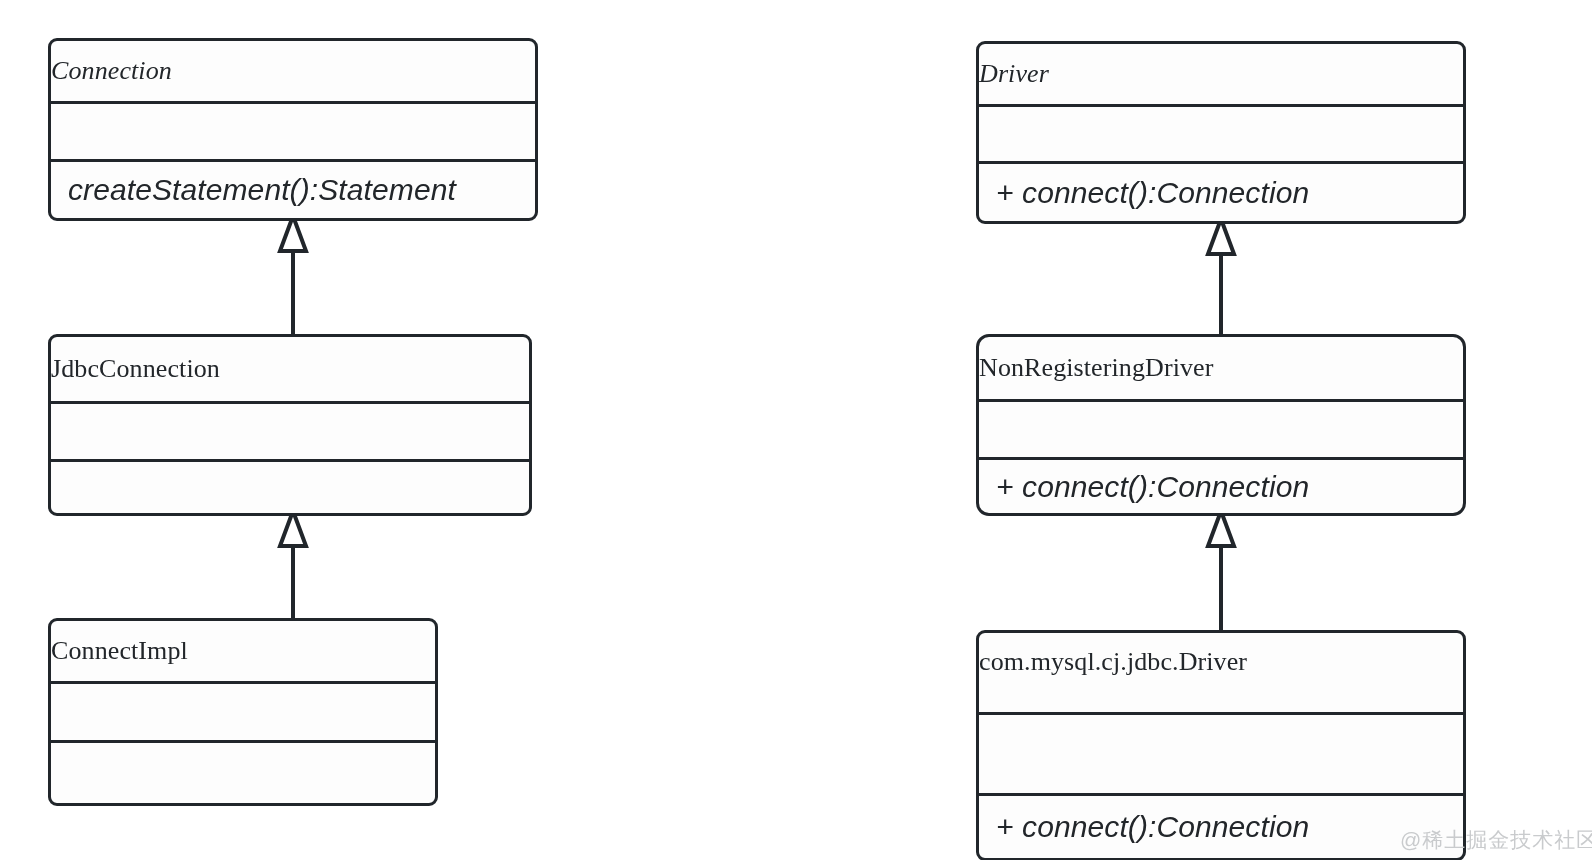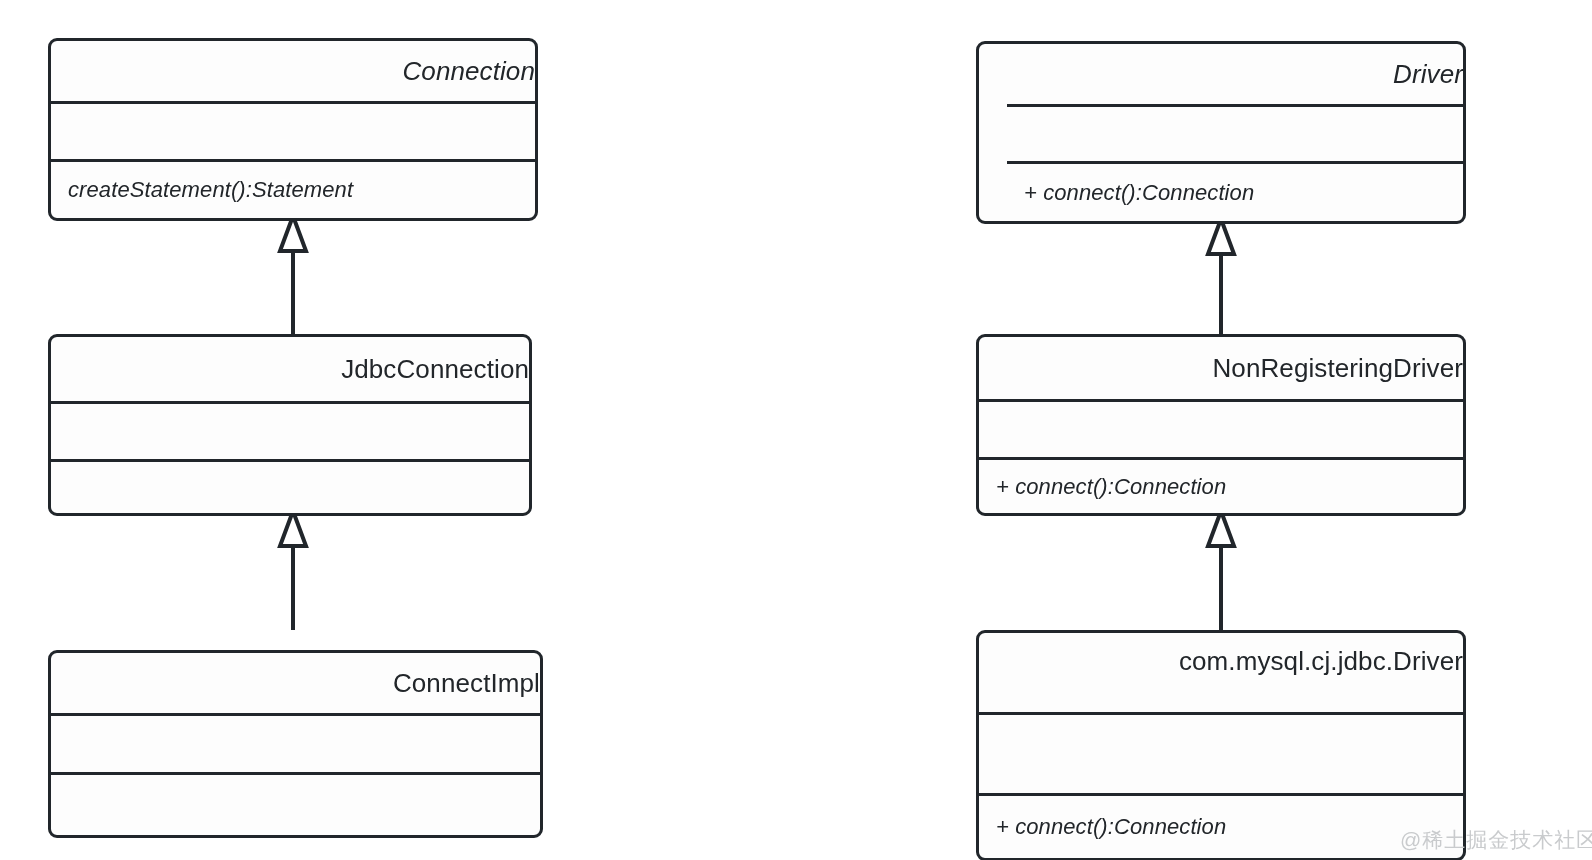--- a/index.html
+++ b/index.html
@@ -33,37 +33,38 @@
     box-sizing: border-box;
     position: relative;
     display: flex;
     align-items: center;
     overflow: hidden;
   }
   .uml-compartment.divider-top {
     border-top: 3px solid #21262b;
   }
   .comp-name {
-    justify-content: flex-end;
+    justify-content: flex-start;
+    font-family: Liberation Serif, serif;
   }
   .comp-attrs, .comp-methods {
     justify-content: flex-start;
     padding-left: 17px;
   }
   .class-name {
     font-size: 26px;
     color: #22262a;
     letter-spacing: 0.1px;
     white-space: nowrap;
   }
   .class-name.abstract {
     font-style: italic;
   }
   .member-text {
-    font-size: 22px;
+    font-size: 30px;
     font-style: italic;
     color: #22262a;
     white-space: nowrap;
     letter-spacing: 0.1px;
   }
 
   
   .generalization {
     position: absolute;
   }
@@ -119,37 +120,37 @@
         <span class="member-text" style="color: rgb(34, 38, 42);">createStatement():Statement</span>
       </div>
     </div>
     <div class="uml-class" style="left: 48px; top: 334px; width: 484px; border-color: rgb(33, 38, 43);">
       <div class="uml-compartment comp-name" style="height: 64px;">
         <span class="class-name" style="color: rgb(34, 38, 42);">JdbcConnection</span>
       </div>
       <div class="uml-compartment comp-attrs divider-top" style="height: 58px; border-top-color: rgb(33, 38, 43);"></div>
       <div class="uml-compartment comp-methods divider-top" style="height: 54px; border-top-color: rgb(33, 38, 43);"></div>
     </div>
-    <div class="uml-class" style="left: 48px; top: 650px; width: 495px; border-color: rgb(33, 38, 43);">
+    <div class="uml-class" style="left: 48px; top: 618px; width: 390px; border-color: rgb(33, 38, 43);">
       <div class="uml-compartment comp-name" style="height: 60px;">
         <span class="class-name" style="color: rgb(34, 38, 42);">ConnectImpl</span>
       </div>
       <div class="uml-compartment comp-attrs divider-top" style="height: 59px; border-top-color: rgb(33, 38, 43);"></div>
       <div class="uml-compartment comp-methods divider-top" style="height: 63px; border-top-color: rgb(33, 38, 43);"></div>
     </div>
-    <div class="uml-class" style="left: 976px; top: 41px; width: 490px; border-color: rgb(33, 38, 43); padding-left: 28px;">
+    <div class="uml-class" style="left: 976px; top: 41px; width: 490px; border-color: rgb(33, 38, 43);">
       <div class="uml-compartment comp-name" style="height: 60px;">
         <span class="class-name abstract" style="color: rgb(34, 38, 42);">Driver</span>
       </div>
       <div class="uml-compartment comp-attrs divider-top" style="height: 57px; border-top-color: rgb(33, 38, 43);"></div>
       <div class="uml-compartment comp-methods divider-top" style="height: 60px; border-top-color: rgb(33, 38, 43);">
         <span class="member-text" style="color: rgb(34, 38, 42);">+ connect():Connection</span>
       </div>
     </div>
-    <div class="uml-class" style="left: 976px; top: 334px; width: 490px; border-color: rgb(33, 38, 43);">
+    <div class="uml-class" style="left: 976px; top: 334px; width: 490px; border-color: rgb(33, 38, 43); border-radius: 13px;">
       <div class="uml-compartment comp-name" style="height: 62px;">
         <span class="class-name" style="color: rgb(34, 38, 42);">NonRegisteringDriver</span>
       </div>
       <div class="uml-compartment comp-attrs divider-top" style="height: 58px; border-top-color: rgb(33, 38, 43);"></div>
       <div class="uml-compartment comp-methods divider-top" style="height: 56px; border-top-color: rgb(33, 38, 43);">
         <span class="member-text" style="color: rgb(34, 38, 42);">+ connect():Connection</span>
       </div>
     </div>
     <div class="uml-class" style="left: 976px; top: 630px; width: 490px; border-color: rgb(33, 38, 43); gap: 22px;">
       <div class="uml-compartment comp-name" style="height: 57px;">

